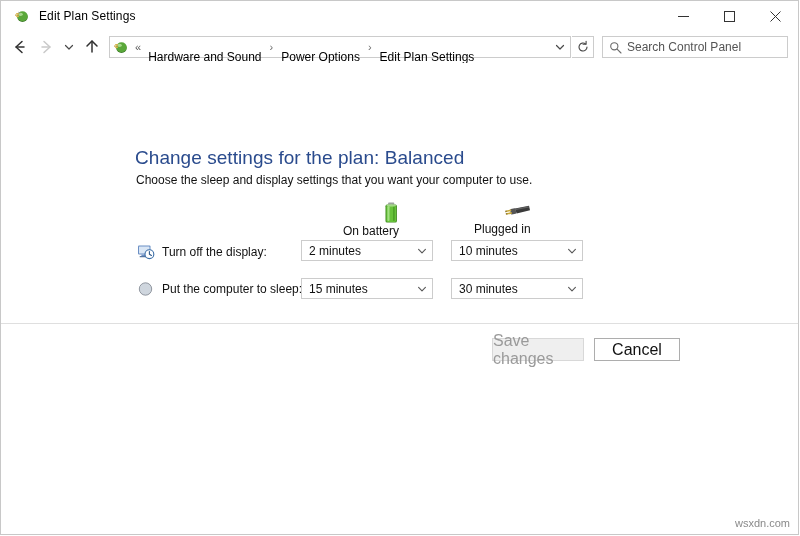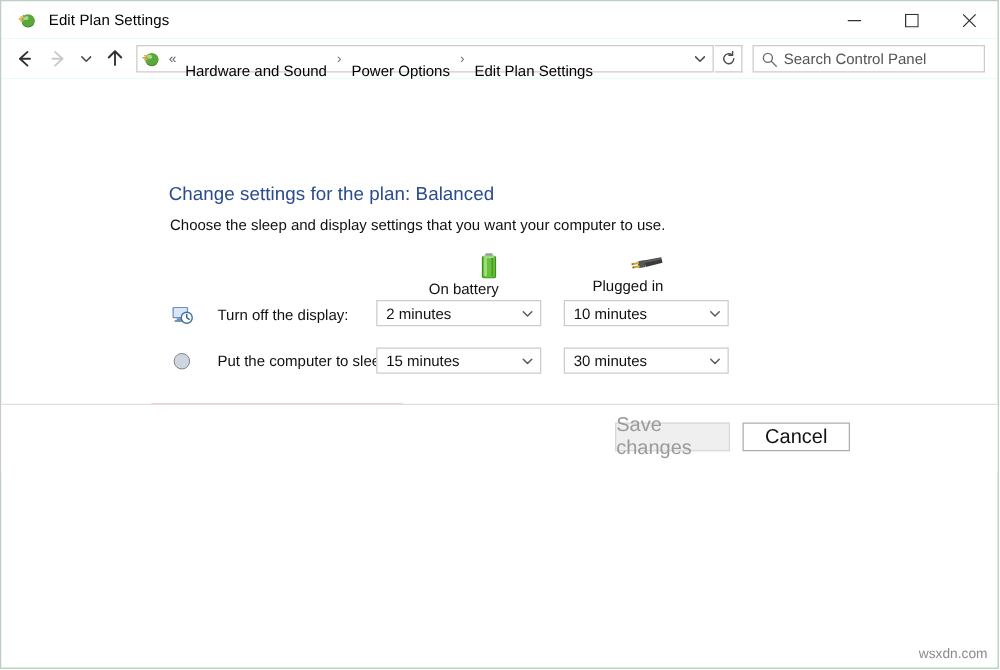--- a/index.html
+++ b/index.html
@@ -14,21 +14,21 @@
     overflow: hidden;
     position: relative;
   }
 
   
   .window {
     position: absolute;
     left: 0; top: 0;
     width: 799px;
     height: 535px;
-    background: #86efac;
+    background: #c4b5fd;
     border: 1px solid #c8c8c8;
     box-sizing: border-box;
     display: flex;
     flex-direction: column;
   }
 
   
   .titlebar {
     height: 30px;
     min-height: 30px;
@@ -163,21 +163,21 @@
 
   
   .content {
     flex: 1 1 auto;
     position: relative;
     background: #ffffff;
   }
   .page-title {
     position: absolute;
     left: 134px; top: 84px;
-    font-size: 15px;
+    font-size: 19px;
     color: #2a4b8d;
     letter-spacing: 0.05px;
   }
   .page-sub {
     position: absolute;
     left: 135px; top: 110px;
     font-size: 12px;
     color: #111111;
   }
 
@@ -201,21 +201,21 @@
     left: 136px;
     height: 22px;
     display: flex;
     align-items: center;
   }
   .srow.r1 { top: 178px; }
   .srow.r2 { top: 215px; }
   .srow-label {
     font-size: 12px;
     color: #111111;
-    margin-left: 19px;
+    margin-left: 7px;
   }
 
   .ddown {
     position: absolute;
     height: 21px;
     border: 1px solid #cccccc;
     background: #ffffff;
     box-sizing: border-box;
     display: flex;
     align-items: center;

